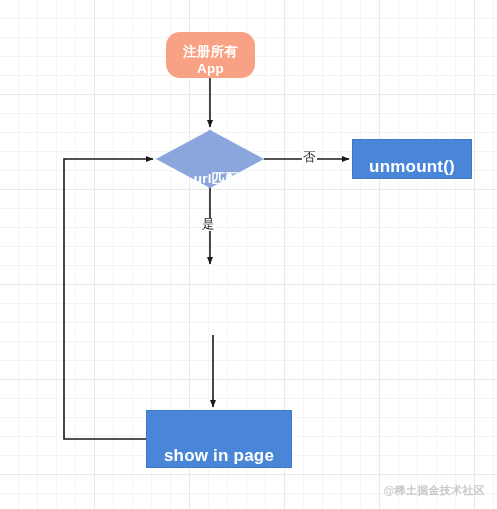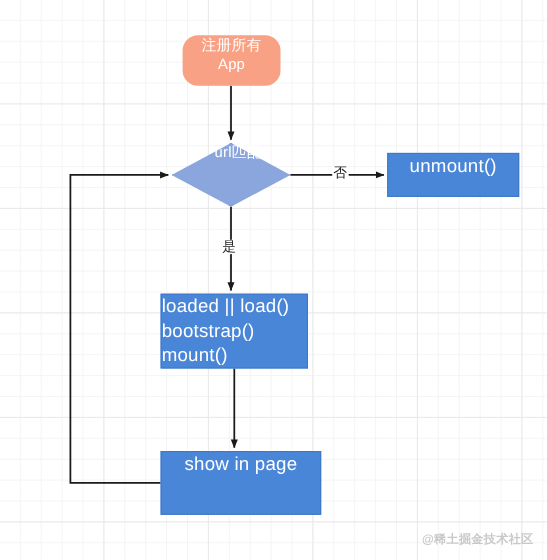--- a/index.html
+++ b/index.html
@@ -37,25 +37,25 @@
     top: 0;
     width: 497px;
     height: 509px;
     pointer-events: none;
   }
 
   .node {
     position: absolute;
     box-sizing: border-box;
     display: flex;
-    align-items: flex-start;
+    align-items: flex-end;
     justify-content: center;
     text-align: center;
     color: #ffffff;
-    font-weight: normal;
+    font-weight: bold;
     line-height: 1.30;
     letter-spacing: 0.2px;
   }
 
   
   #node-start {
     left: 166px;
     top: 32px;
     width: 89px;
     height: 46px;
@@ -171,25 +171,20 @@
 
   <div class="node" id="node-decision">
     <div class="diamond-shape"></div>
     <span class="diamond-label">url匹配</span>
   </div>
 
   <div class="node proc" id="node-unmount">
     <span>unmount()</span>
   </div>
 
-  <div class="node proc" id="node-lifecycle">
-    <span>loaded || load()</span>
-    <span>bootstrap()</span>
-    <span>mount()</span>
-  </div>
 
   <div class="node proc" id="node-show">
     <span>show in page</span>
   </div>
 
   <span class="edge-label" id="label-no">否</span>
   <span class="edge-label" id="label-yes">是</span>
 
   <span id="watermark">@稀土掘金技术社区</span>
 

